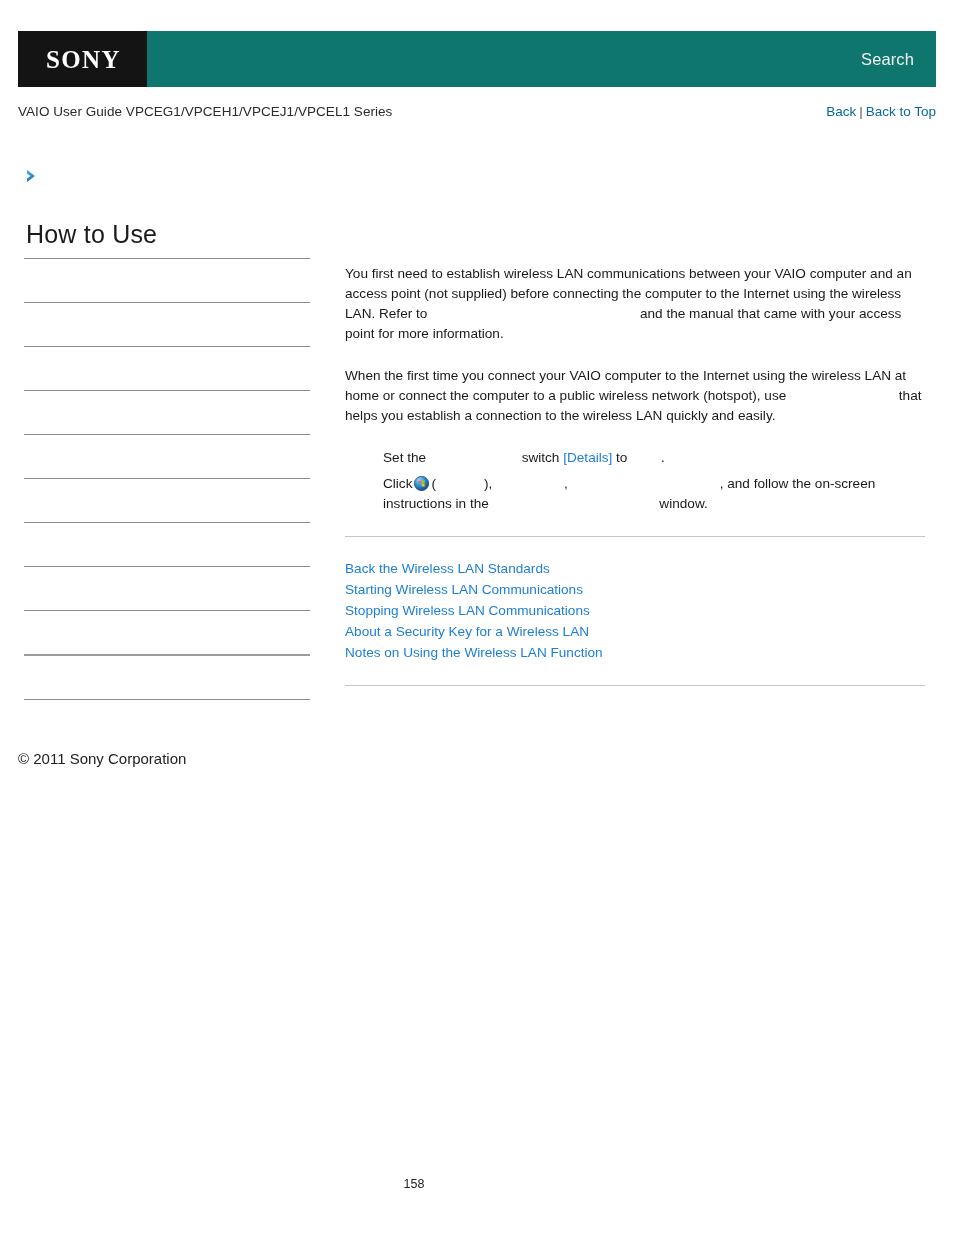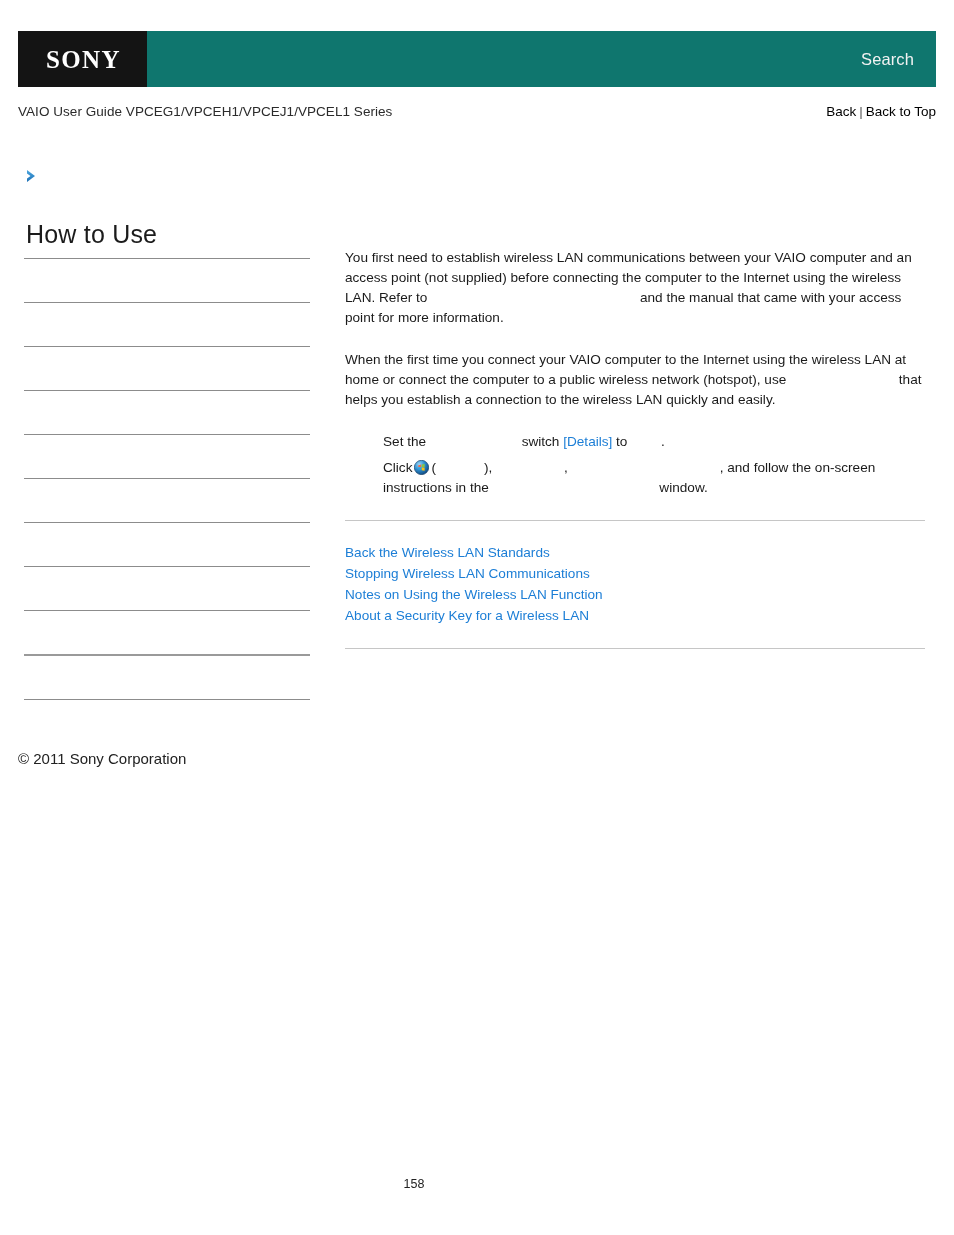--- a/index.html
+++ b/index.html
@@ -66,21 +66,21 @@
     font-size: 13.5px;
     color: #2b2b2b;
     letter-spacing: 0.05px;
   }
   .sub-header-spacer { flex: 1 1 auto; }
   .nav-links {
     font-size: 13.5px;
     white-space: nowrap;
   }
   .nav-links a {
-    color: #000000;
+    color: #0369a1;
     text-decoration: none;
   }
   .nav-sep {
     color: #555;
     padding: 0 3px;
   }
 
   
   .sidebar {
     position: absolute;
@@ -141,21 +141,21 @@
   .main {
     position: absolute;
     left: 345px;
     top: 248px;
     width: 580px;
     font-size: 13.6px;
     color: #1a1a1a;
     line-height: 20px;
   }
   .para {
-    margin: 0 0 1px 0;
+    margin: 16px 0 1px 0;
   }
   .gap-inline {
     display: inline-block;
   }
   .para-block { margin-bottom: 22px; }
 
   .steps {
     margin: 0;
     padding: 0 0 0 38px;
     list-style: none;
@@ -336,22 +336,23 @@
       <span class="gap-inline" style="width:163px"></span>
       <span>window.</span>
     </li>
   </ol>
 
   <hr class="content-rule">
 
   <div class="links-block">
     <ul class="links-list">
       <li><a href="#">Back the Wireless LAN Standards</a></li>
+      <li><a href="#">Starting Wireless LAN Communications</a></li>
       <li><a href="#">Stopping Wireless LAN Communications</a></li>
+      <li><a href="#">About a Security Key for a Wireless LAN</a></li>
       <li><a href="#">Notes on Using the Wireless LAN Function</a></li>
-      <li><a href="#">About a Security Key for a Wireless LAN</a></li>
     </ul>
   </div>
 
   <hr class="content-rule">
 </div>
 
 <div class="page-number">158</div>
 
 </body></html>

